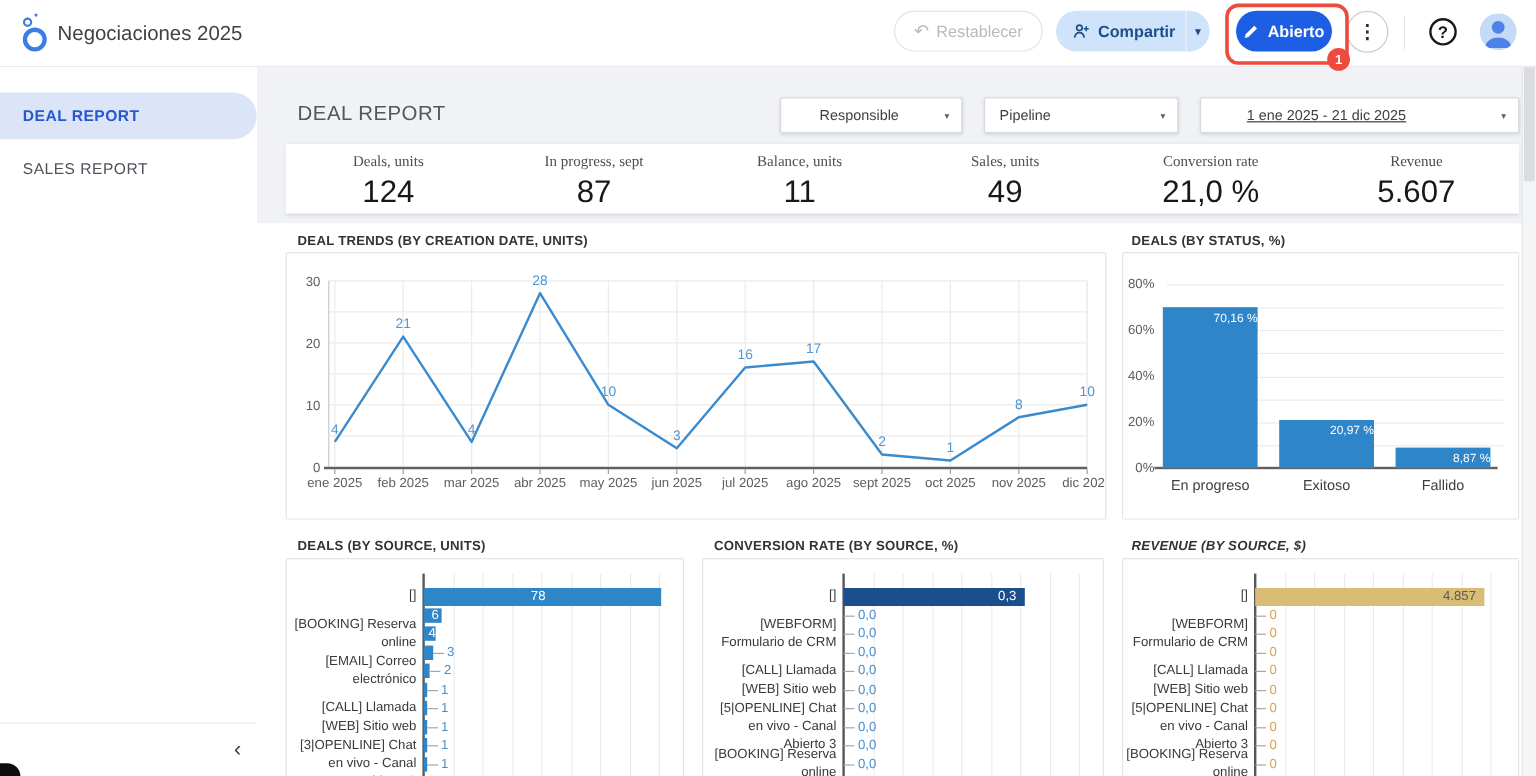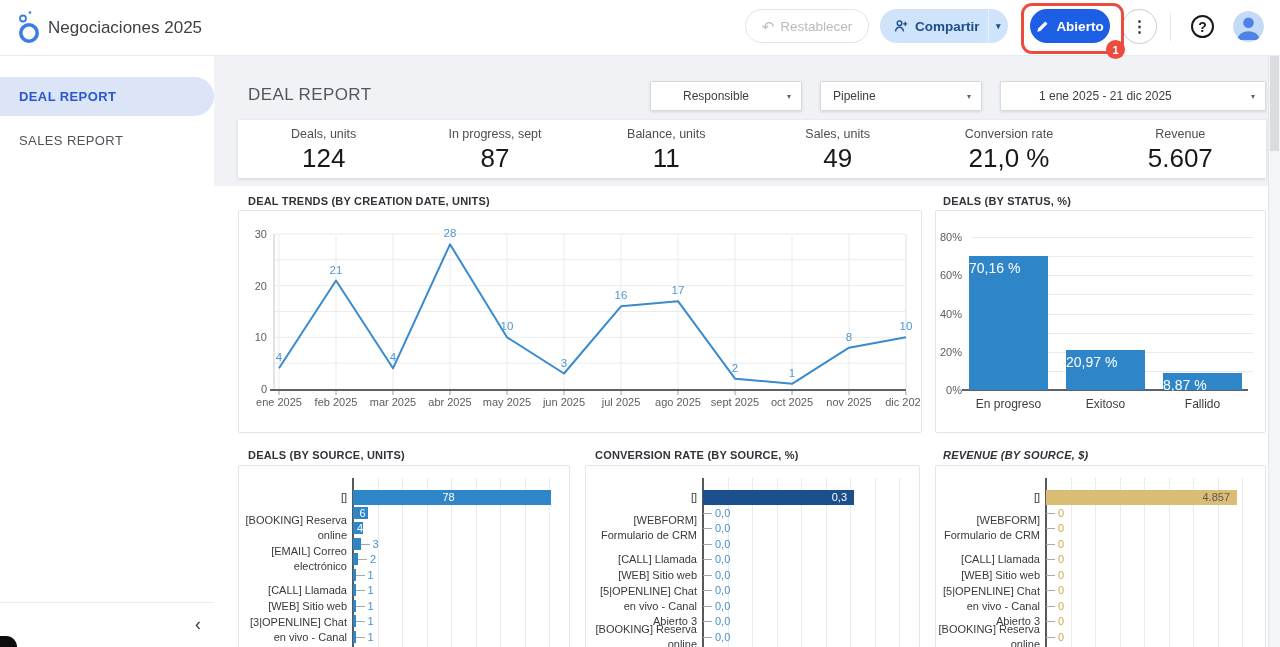--- a/index.html
+++ b/index.html
@@ -51,39 +51,39 @@
   .band{position:absolute;left:214px;top:55px;width:1054px;height:131px;background:#f0f2f5;}
   .report-heading{position:absolute;left:248px;top:85px;font-size:17px;color:#53575b;letter-spacing:.4px;}
   .dropdown{position:absolute;top:81px;height:30px;background:#fff;border:1px solid #d8dadd;border-radius:2px;
             box-shadow:0 1px 3px rgba(60,64,67,.15);display:flex;align-items:center;font-size:12px;
             color:#3c4043;box-sizing:border-box;cursor:pointer;}
   .dropdown .lbl{padding-left:12px;}
   .dropdown .caret{position:absolute;right:10px;font-size:8px;color:#5f6368;}
   .dd-responsible{left:650px;width:152px;padding-left:20px;}
   .dd-pipeline{left:820px;width:162px;}
   .dd-date{left:1000px;width:266px;}
-  .dd-date .lbl{padding-left:38px;}
+  .dd-date .lbl{padding-left:38px;text-decoration:underline;}
   .kpi-card{position:absolute;left:238px;top:120px;width:1028px;height:58px;background:#fff;
             box-shadow:0 1px 3px rgba(60,64,67,.18);display:flex;}
   .kpi{flex:1;text-align:center;padding-top:7px;}
-  .kpi .k-label{font-size:12.5px;color:#4b4f54;}
+  .kpi .k-label{font-size:12.5px;color:#4b4f54;font-family:Liberation Serif, serif;}
   .kpi .k-value{font-size:26px;color:#17181a;margin-top:2px;}
   .chart-title{position:absolute;font-size:11px;font-weight:bold;color:#303439;letter-spacing:.2px;}
   .card{position:absolute;background:#fff;border:1px solid #e3e4e6;border-radius:2px;box-sizing:border-box;
         overflow:hidden;}
   #card-line{left:238px;top:210px;width:684px;height:223px;}
   #card-status{left:935px;top:210px;width:331px;height:223px;}
   #card-src1{left:238px;top:465px;width:332px;height:195px;}
   #card-src2{left:585px;top:465px;width:335px;height:195px;}
   #card-src3{left:935px;top:465px;width:331px;height:195px;}
   
   .grid-h{position:absolute;height:1px;background:#ebebeb;}
   .grid-v{position:absolute;top:12px;bottom:0;width:1px;background:#ebebeb;}
   .vbar{position:absolute;background:#2e86c9;}
-  .vbar-val{position:absolute;font-size:14px;color:#fff;text-align:left;}
+  .vbar-val{position:absolute;font-size:10px;color:#fff;text-align:right;}
   .vbar-cat{position:absolute;font-size:12px;color:#3a3e42;text-align:center;}
   .ytick{position:absolute;font-size:11px;color:#5b6065;text-align:right;width:30px;}
   .vaxis{position:absolute;height:2px;background:#5d6166;}
   .hbar-axis{position:absolute;top:12px;bottom:0;width:2px;background:#55595e;}
   .hbar-bar{position:absolute;}
   .hbar-cat{position:absolute;width:108px;text-align:right;font-size:11px;color:#36393d;line-height:15px;
             transform:translateY(-50%);}
   .hbar-dash{position:absolute;height:1px;background:#a7a7a7;}
   .hbar-val{position:absolute;font-size:11px;line-height:14px;}
   

